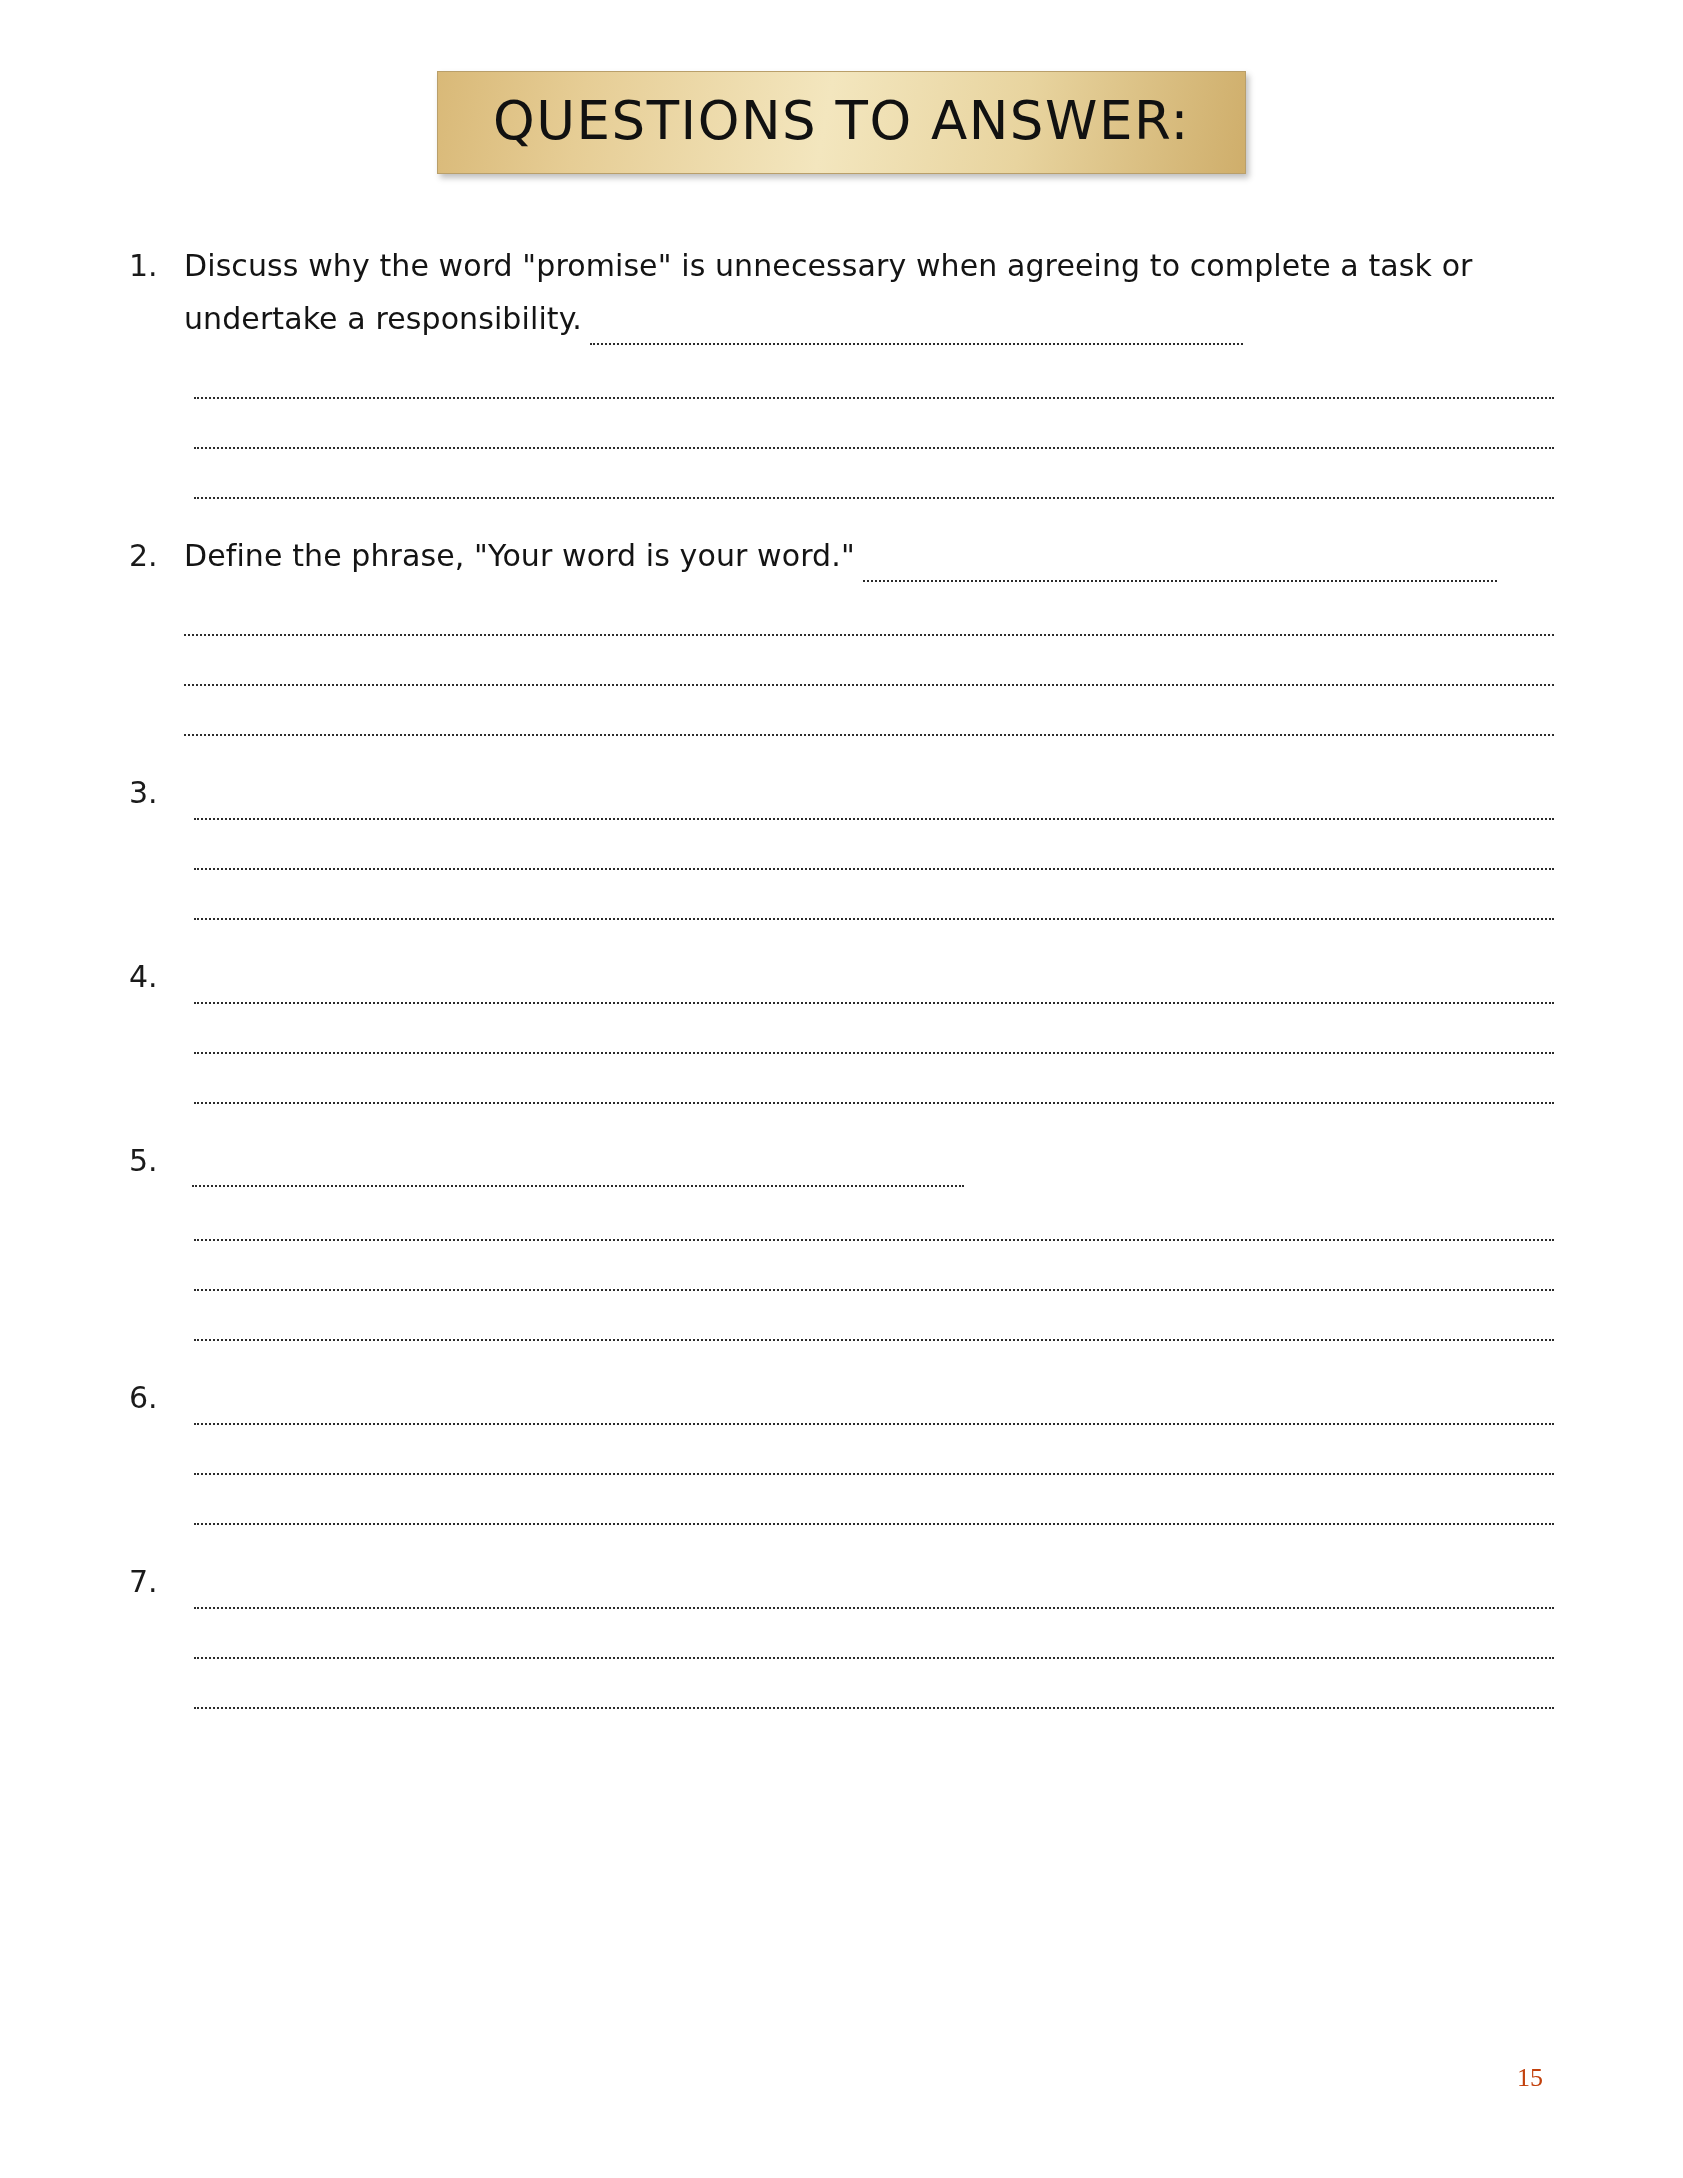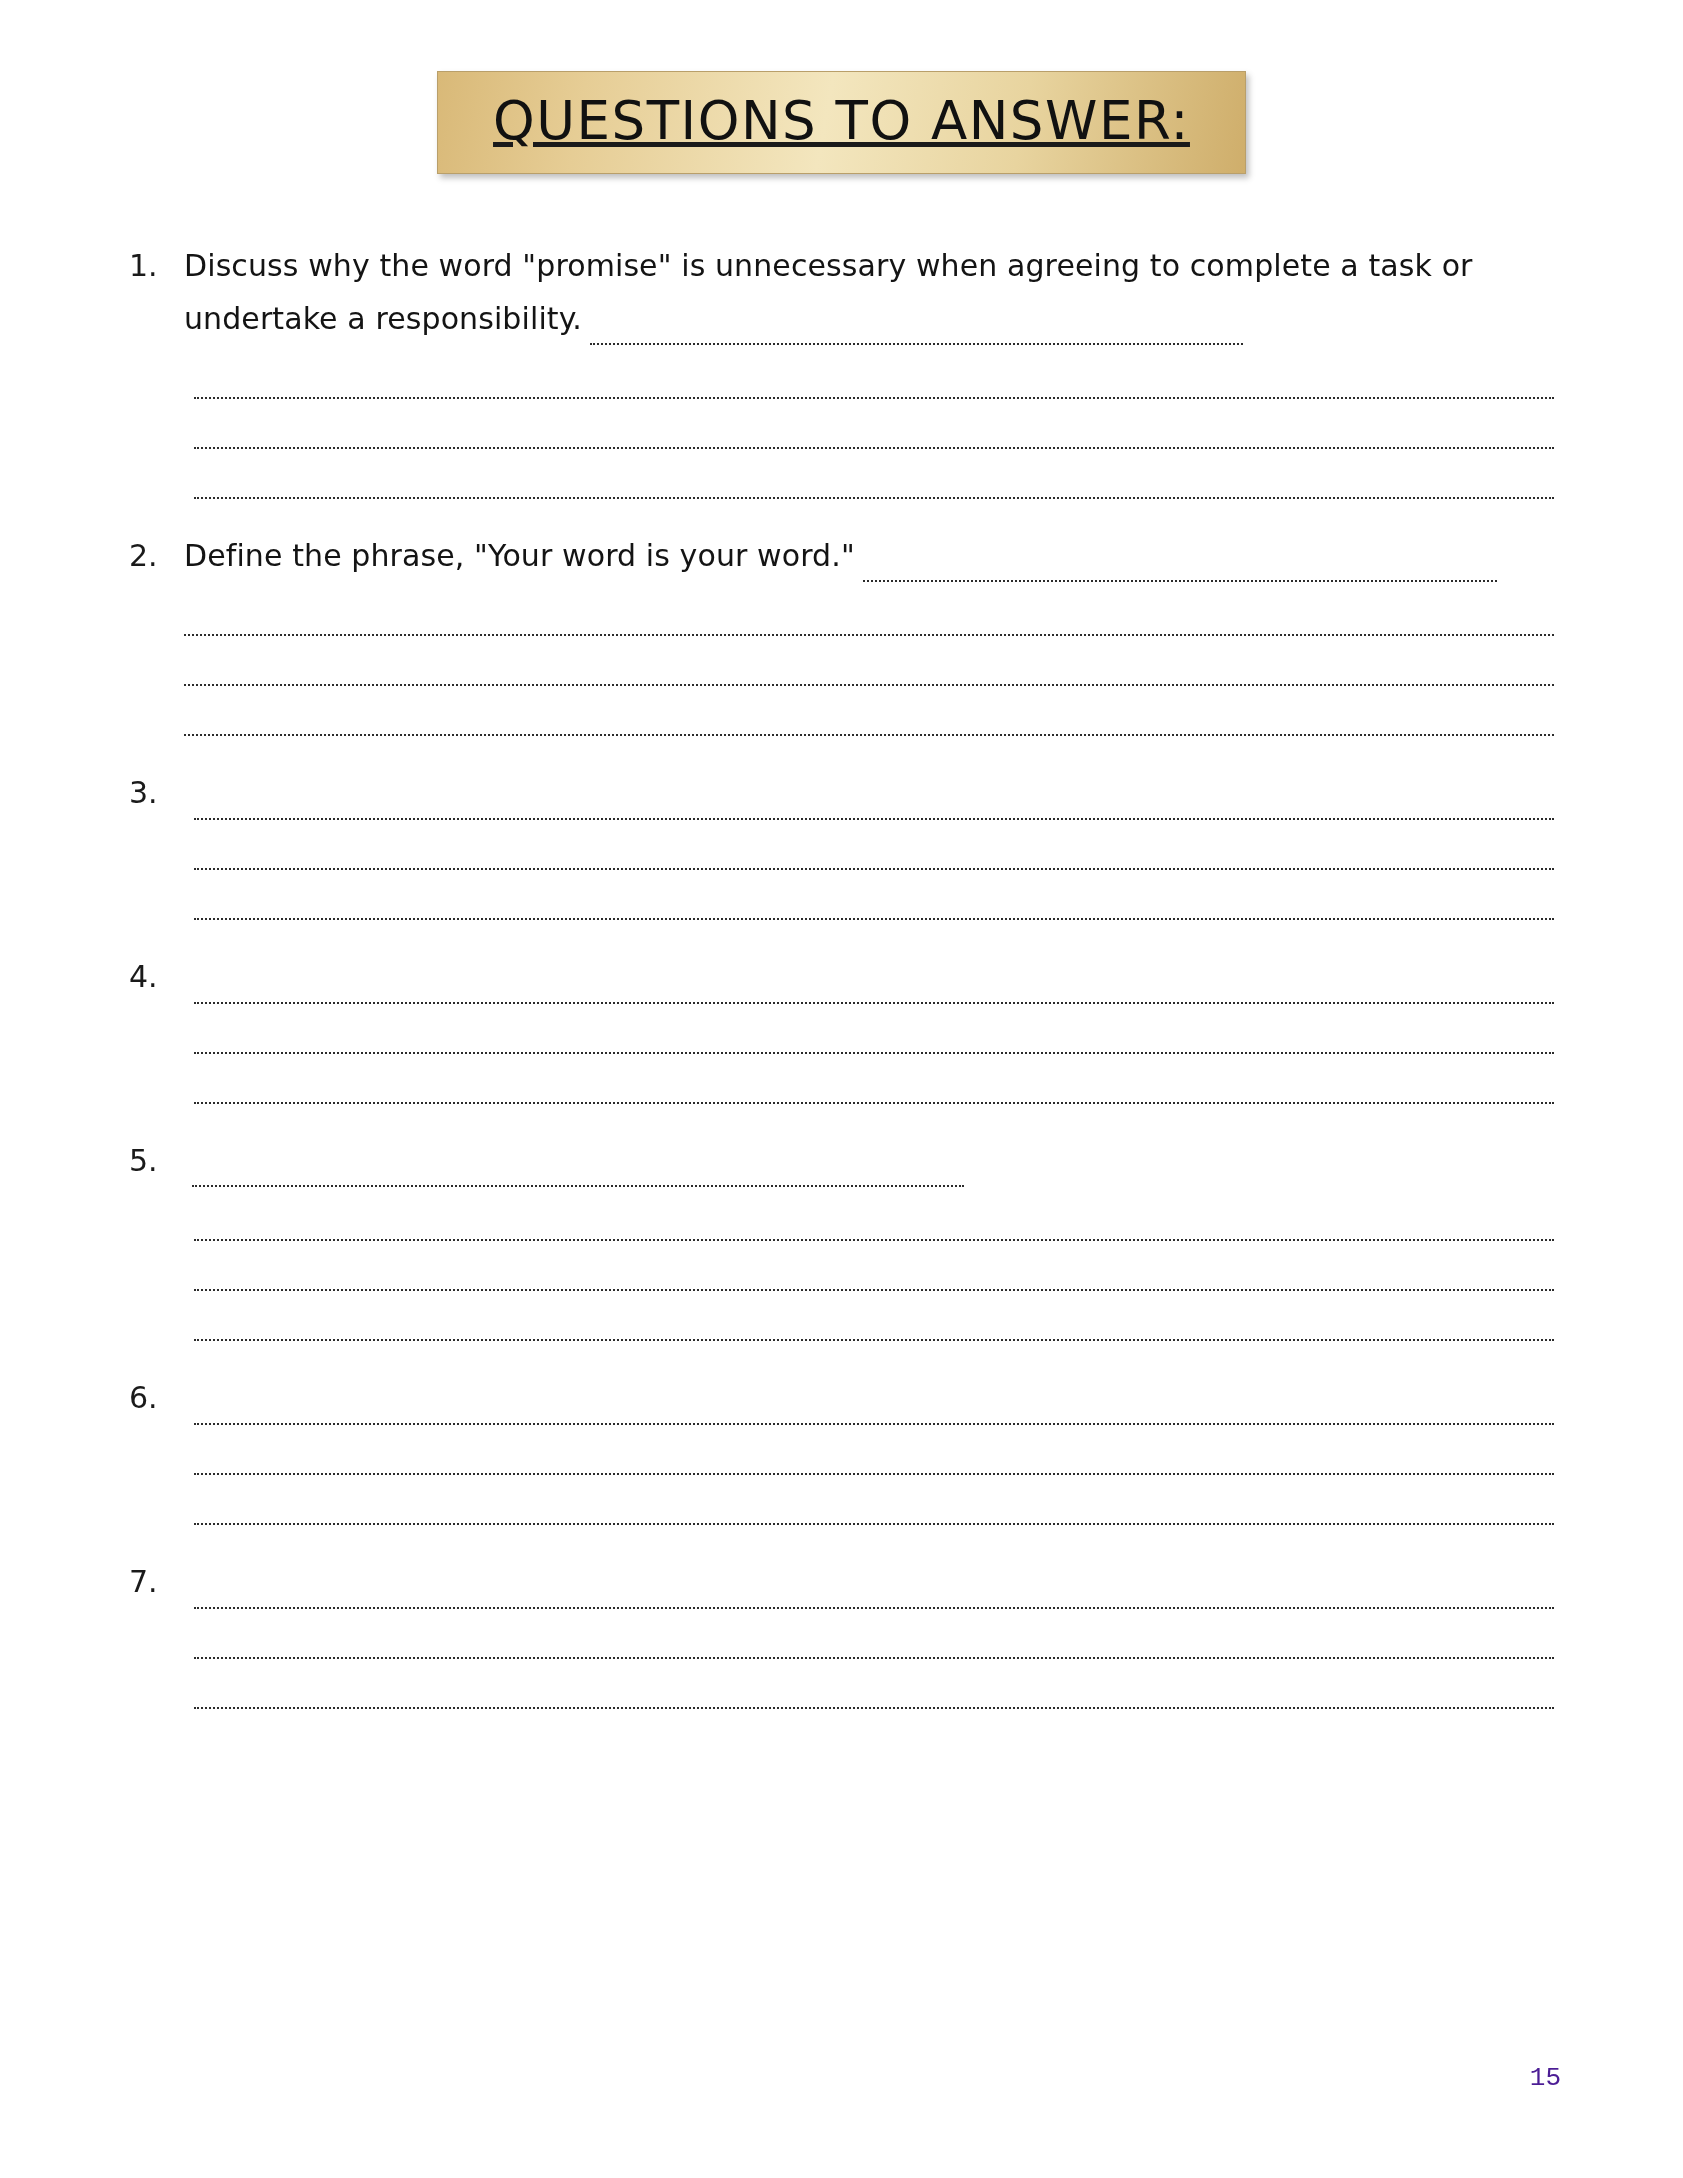--- a/index.html
+++ b/index.html
@@ -20,21 +20,20 @@
     position: absolute;
     inset: 0;
     padding: 0;
   }
 
   
   .title-wrap {
     display: flex;
     justify-content: center;
     margin-top: 71px;
-    text-decoration: underline;
   }
   .title-banner {
     position: relative;
     padding: 18px 55px 22px 55px;
     background: linear-gradient(100deg, #d9b978 0%, #e6cd95 18%, #f3e6be 48%, #e8d49f 72%, #cfae6b 100%);
     border: 1px solid #b99f6a;
     box-shadow: 3px 4px 6px rgba(0,0,0,0.25);
   }
   .title-banner h1 {
     margin: 0;
@@ -88,25 +87,25 @@
     border-bottom: 2.5px dotted #2b2b2b;
     height: 48px;
   }
   .rule-line.indent {
     margin-left: 10px;
   }
 
   
   .page-number {
     position: absolute;
-    right: 122px;
+    right: 140px;
     bottom: 85px;
     font-size: 26px;
-    color: #4c1d95;
-    font-family: Liberation Mono, monospace;
+    color: #c2410c;
+    font-family: Liberation Serif, serif;
   }
 </style>
 </head>
 <body>
 
 <div class="page">
 
   <div class="title-wrap">
     <div class="title-banner">
       <h1>QUESTIONS TO ANSWER:</h1>

